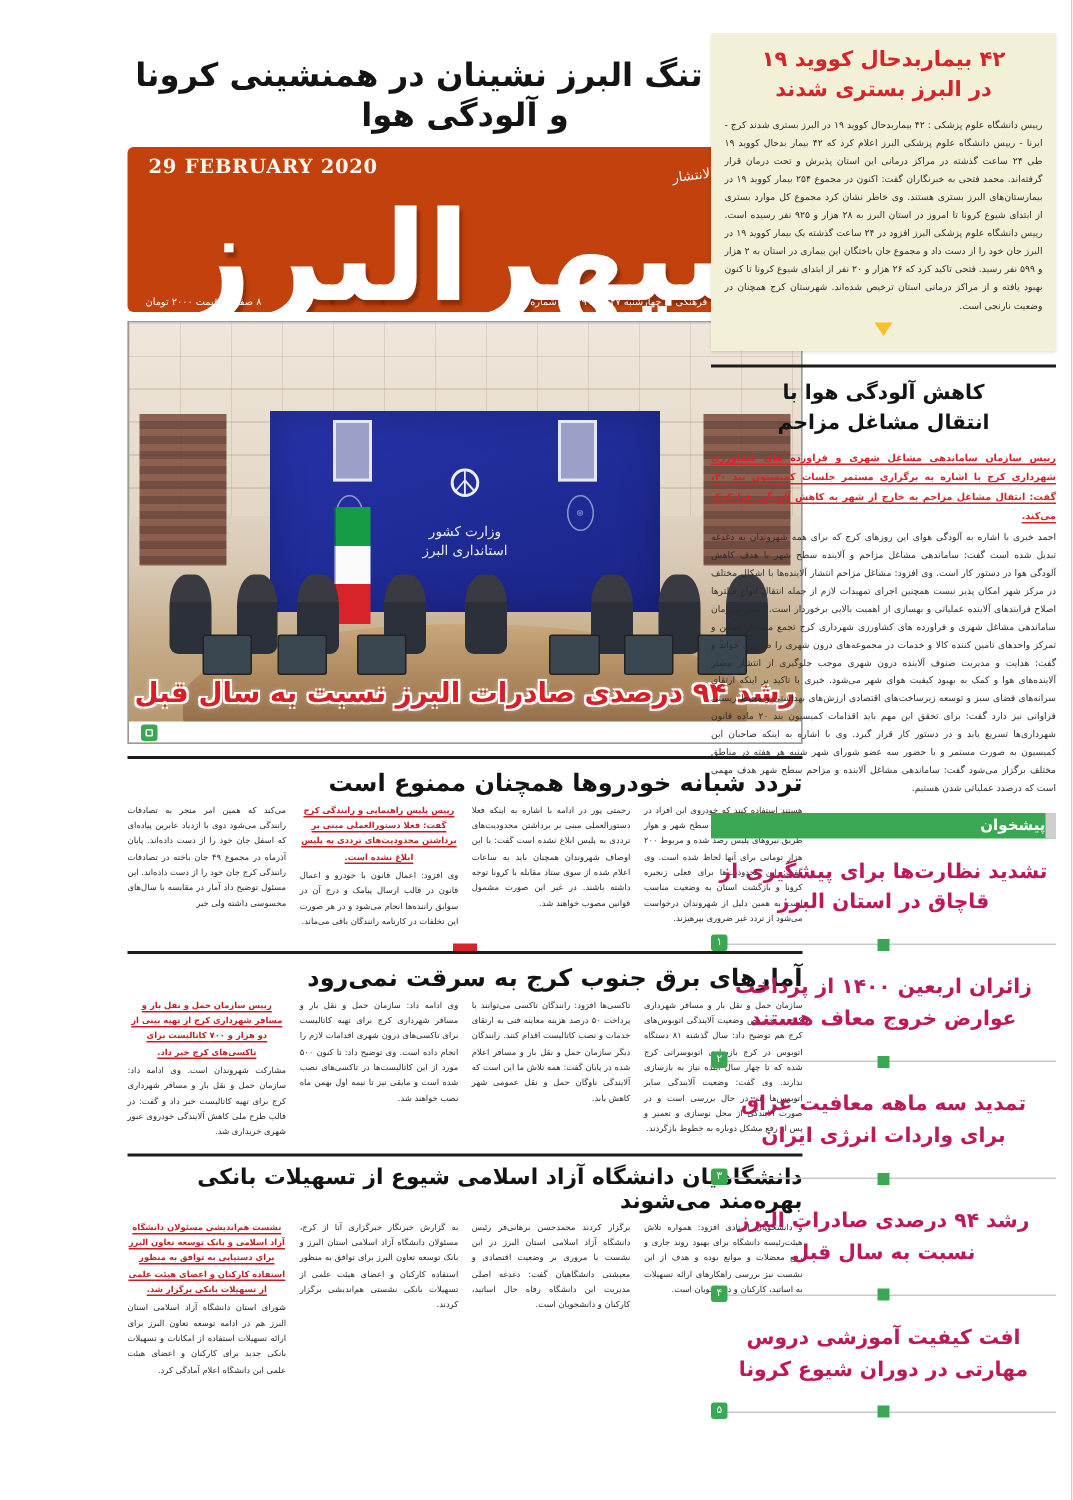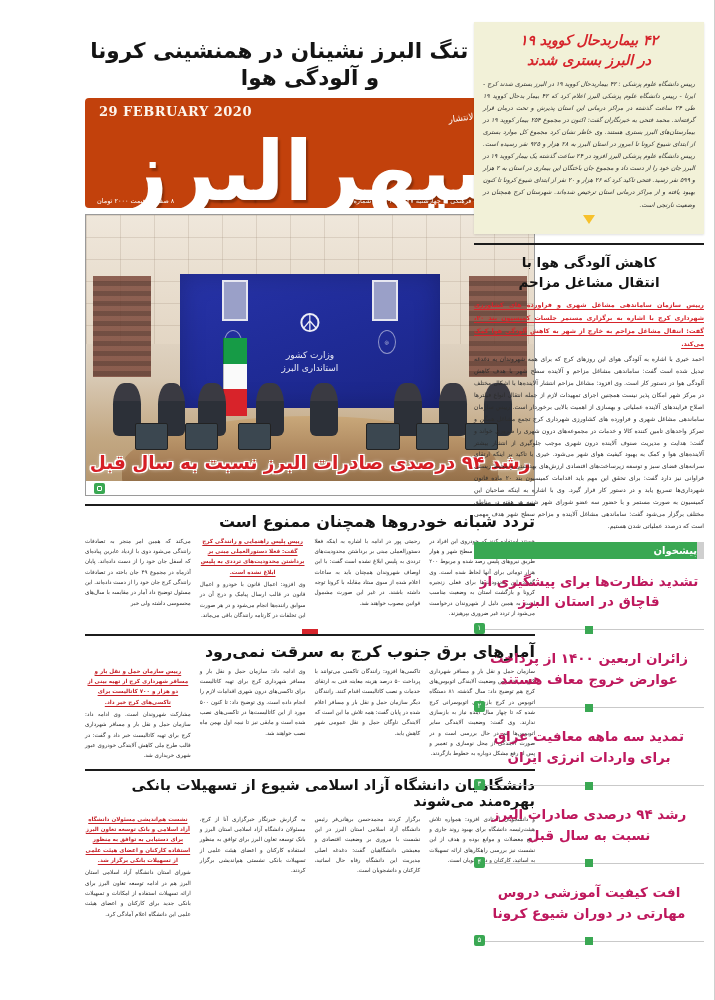--- a/index.html
+++ b/index.html
@@ -199,21 +199,20 @@
   
   .right-col {
     position: absolute; top: 0; right: 0; width: 249px; height: 1000px;
     border-right: 1px solid #cfcfcf;
     padding: 22px 10px 0 8px;
     direction: rtl;
   }
   .rc-box {
     background: #f2f1d8; padding: 8px 9px 10px;
     box-shadow: 0 1px 2px rgba(0,0,0,.12);
-    font-style: italic;
   }
   .rc-box h2 {
     text-align: center; color: #d6242b; font-size: 14px;
     font-weight: bold; line-height: 1.45; margin-bottom: 7px;
   }
   .rc-body {
     font-size: 6.2px; line-height: 1.95; color: #2d2d2d; text-align: justify;
   }
   .rc-tri {
     width: 0; height: 0; margin: 4px auto 0;

